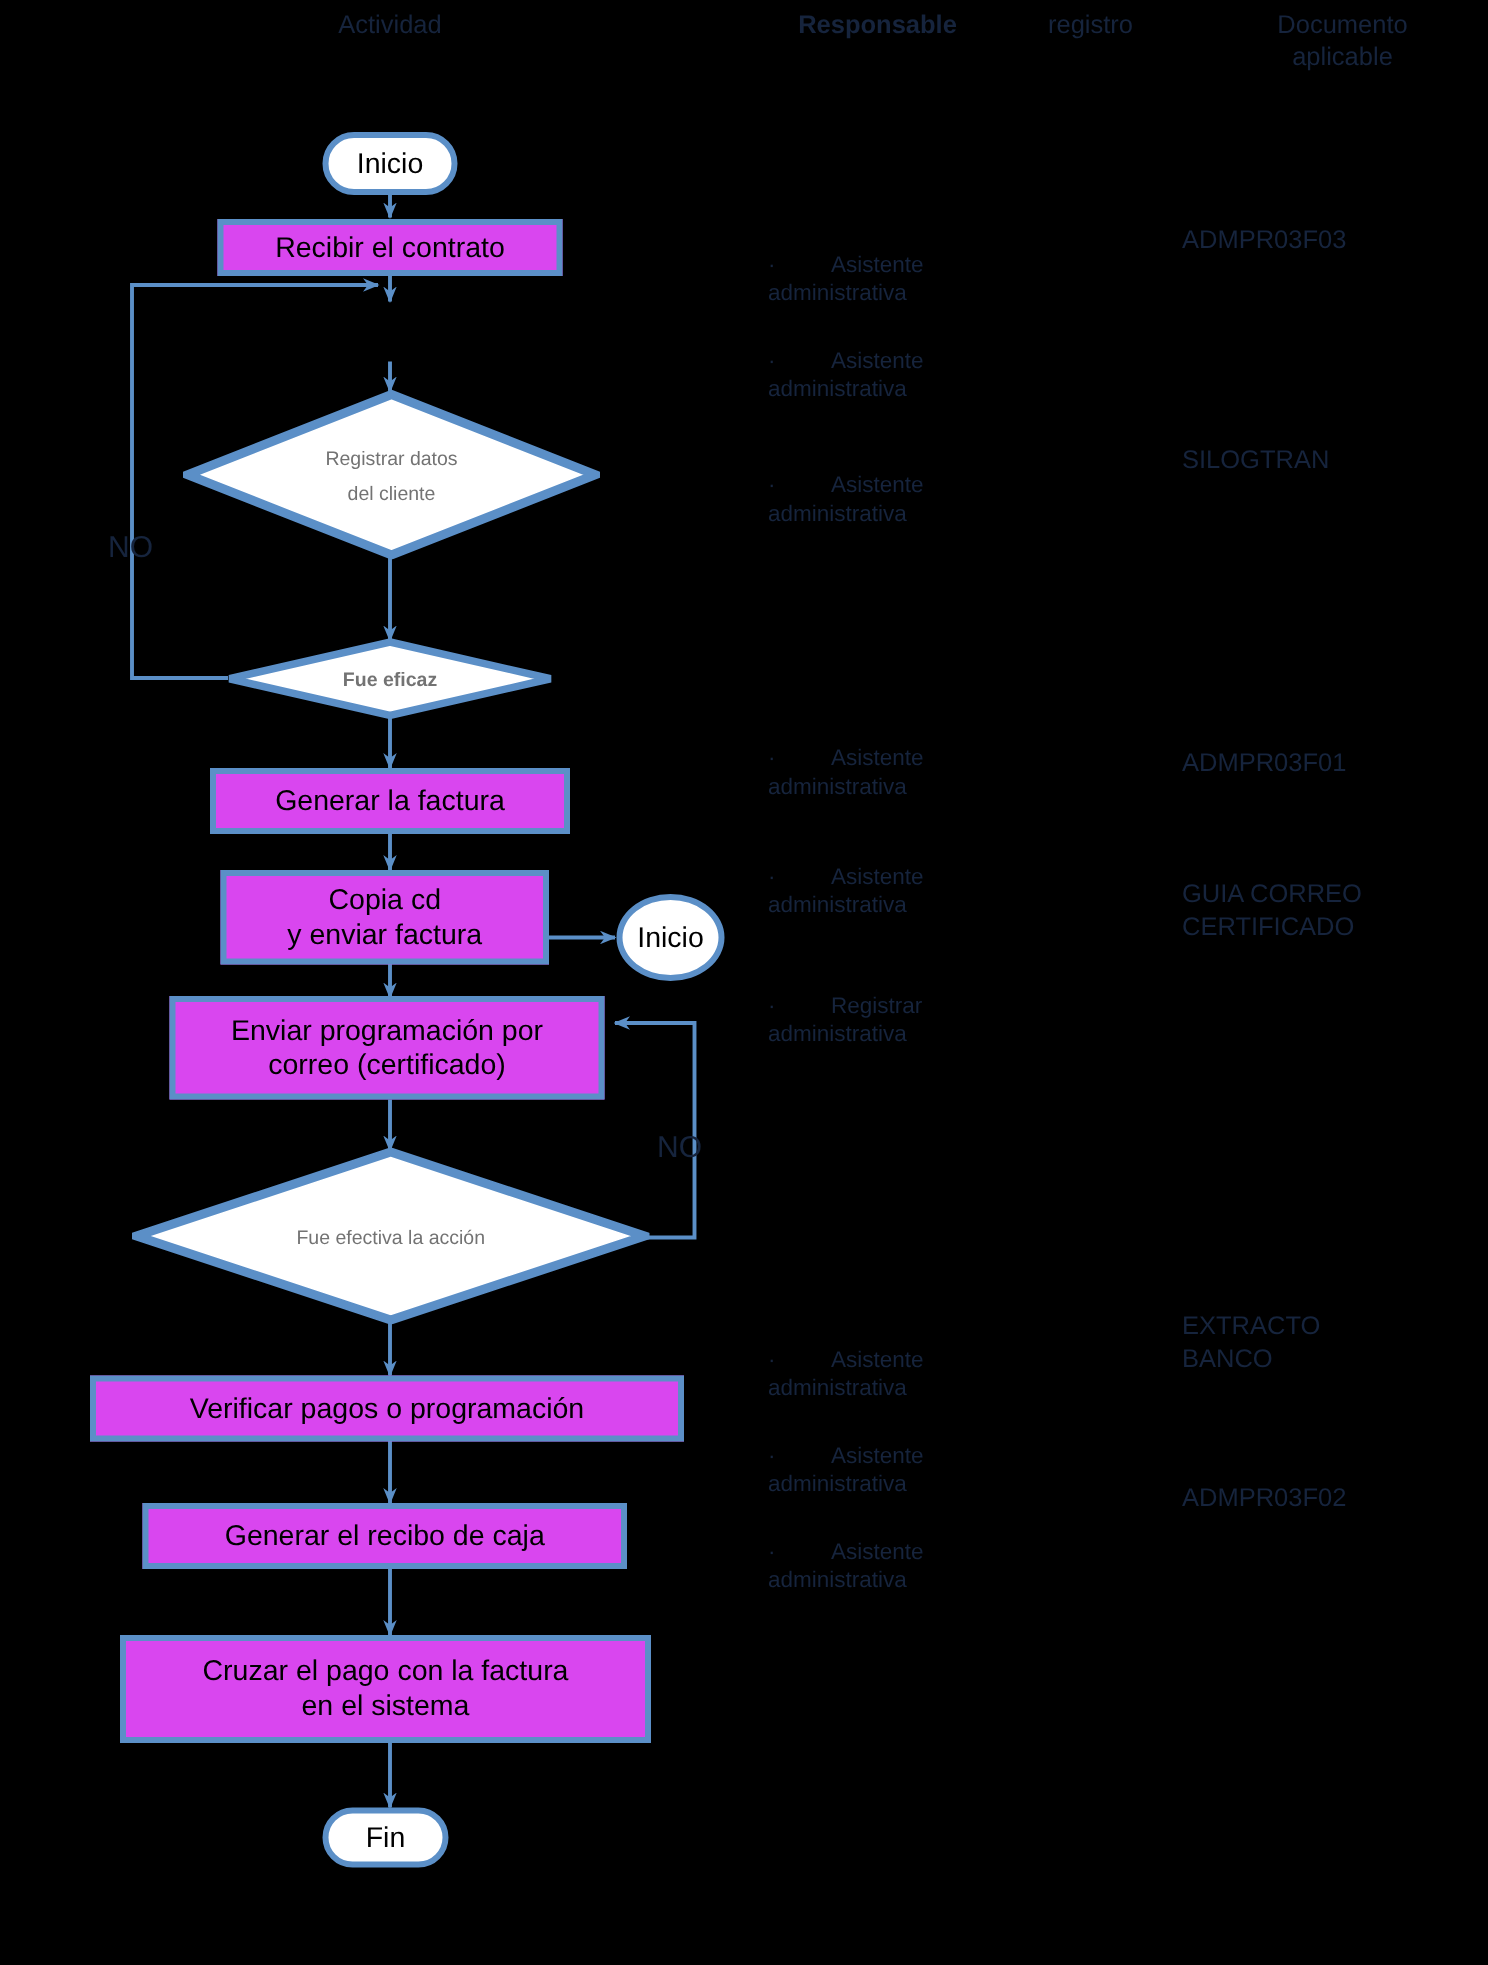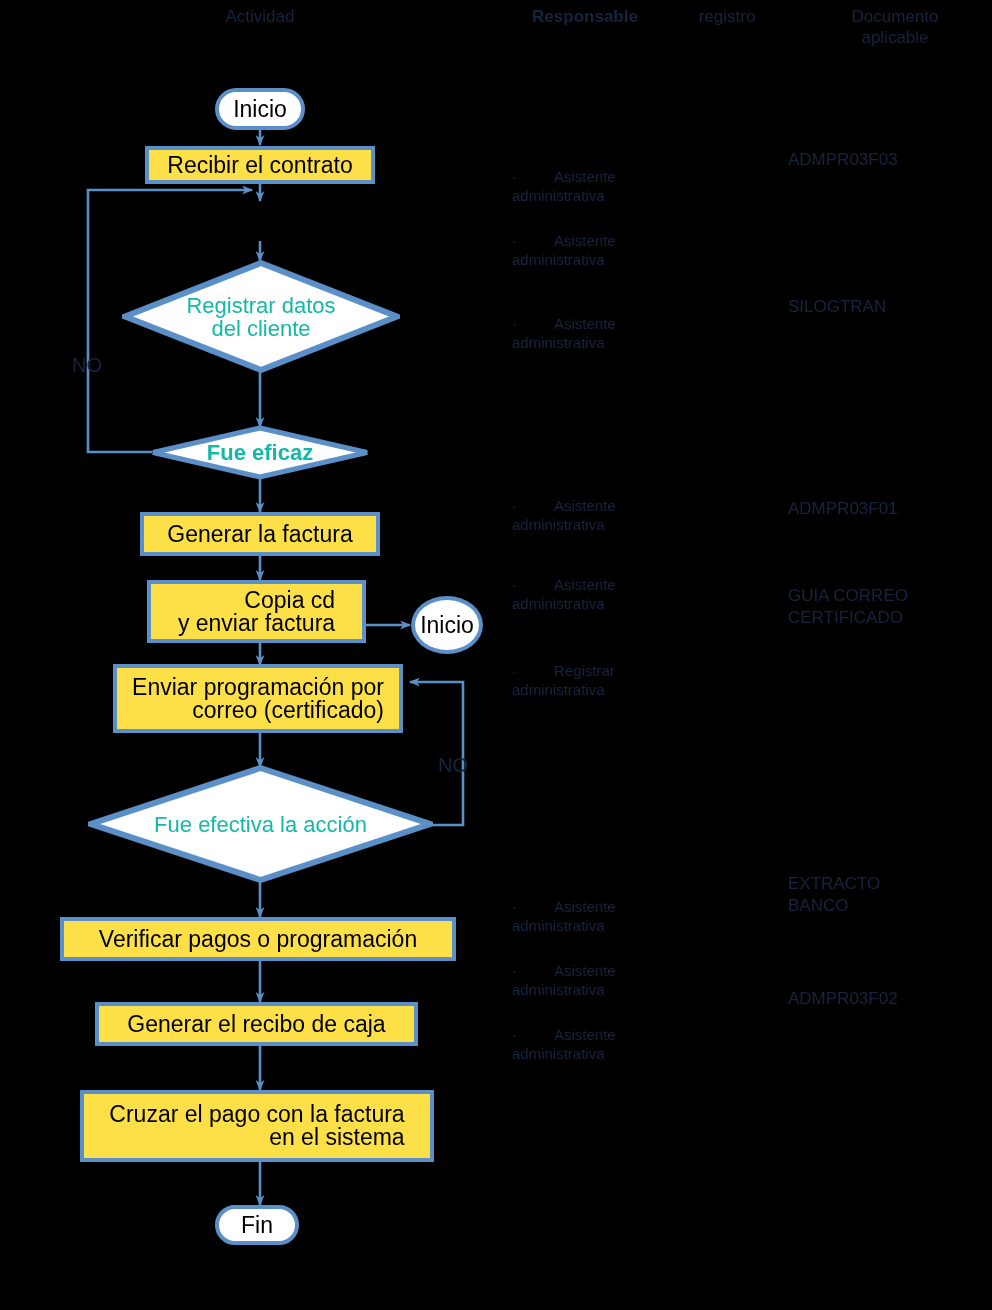--- a/index.html
+++ b/index.html
@@ -14,38 +14,38 @@
   
   .colhead{
     position:absolute;color:#16243d;font-size:17px;line-height:21px;
     text-align:center;white-space:pre-line;font-weight:400;
   }
 
   
   .node{
     position:absolute;box-sizing:border-box;
     display:flex;align-items:center;justify-content:center;
-    text-align:center;color:#000;font-size:23px;line-height:23px;
+    text-align:center;color:#000;font-size:19px;line-height:23px;
     white-space:pre-line;
   }
   .box{
-    background:#fde047;border:4px solid #5B8FC7;text-align:right;
+    background:#d946ef;border:4px solid #5B8FC7;
   }
   .term{
     background:#ffffff;border:4px solid #5B8FC7;border-radius:22px;
   }
   .ellipse{
     background:#ffffff;border:4px solid #5B8FC7;border-radius:50%;
   }
   .diamond-wrap{position:absolute;}
   .diamond-wrap svg{position:absolute;left:0;top:0;}
   .diamond-label{
     position:absolute;left:0;top:0;width:100%;height:100%;
     display:flex;align-items:center;justify-content:center;
-    color:#14b8a6;font-size:22px;line-height:23px;text-align:center;
+    color:#737373;font-size:13px;line-height:23px;text-align:center;
     white-space:pre-line;pointer-events:none;
   }
 
   
   .nolabel{
     position:absolute;color:#16243d;font-size:20px;line-height:20px;
   }
 
   
   .resp{

